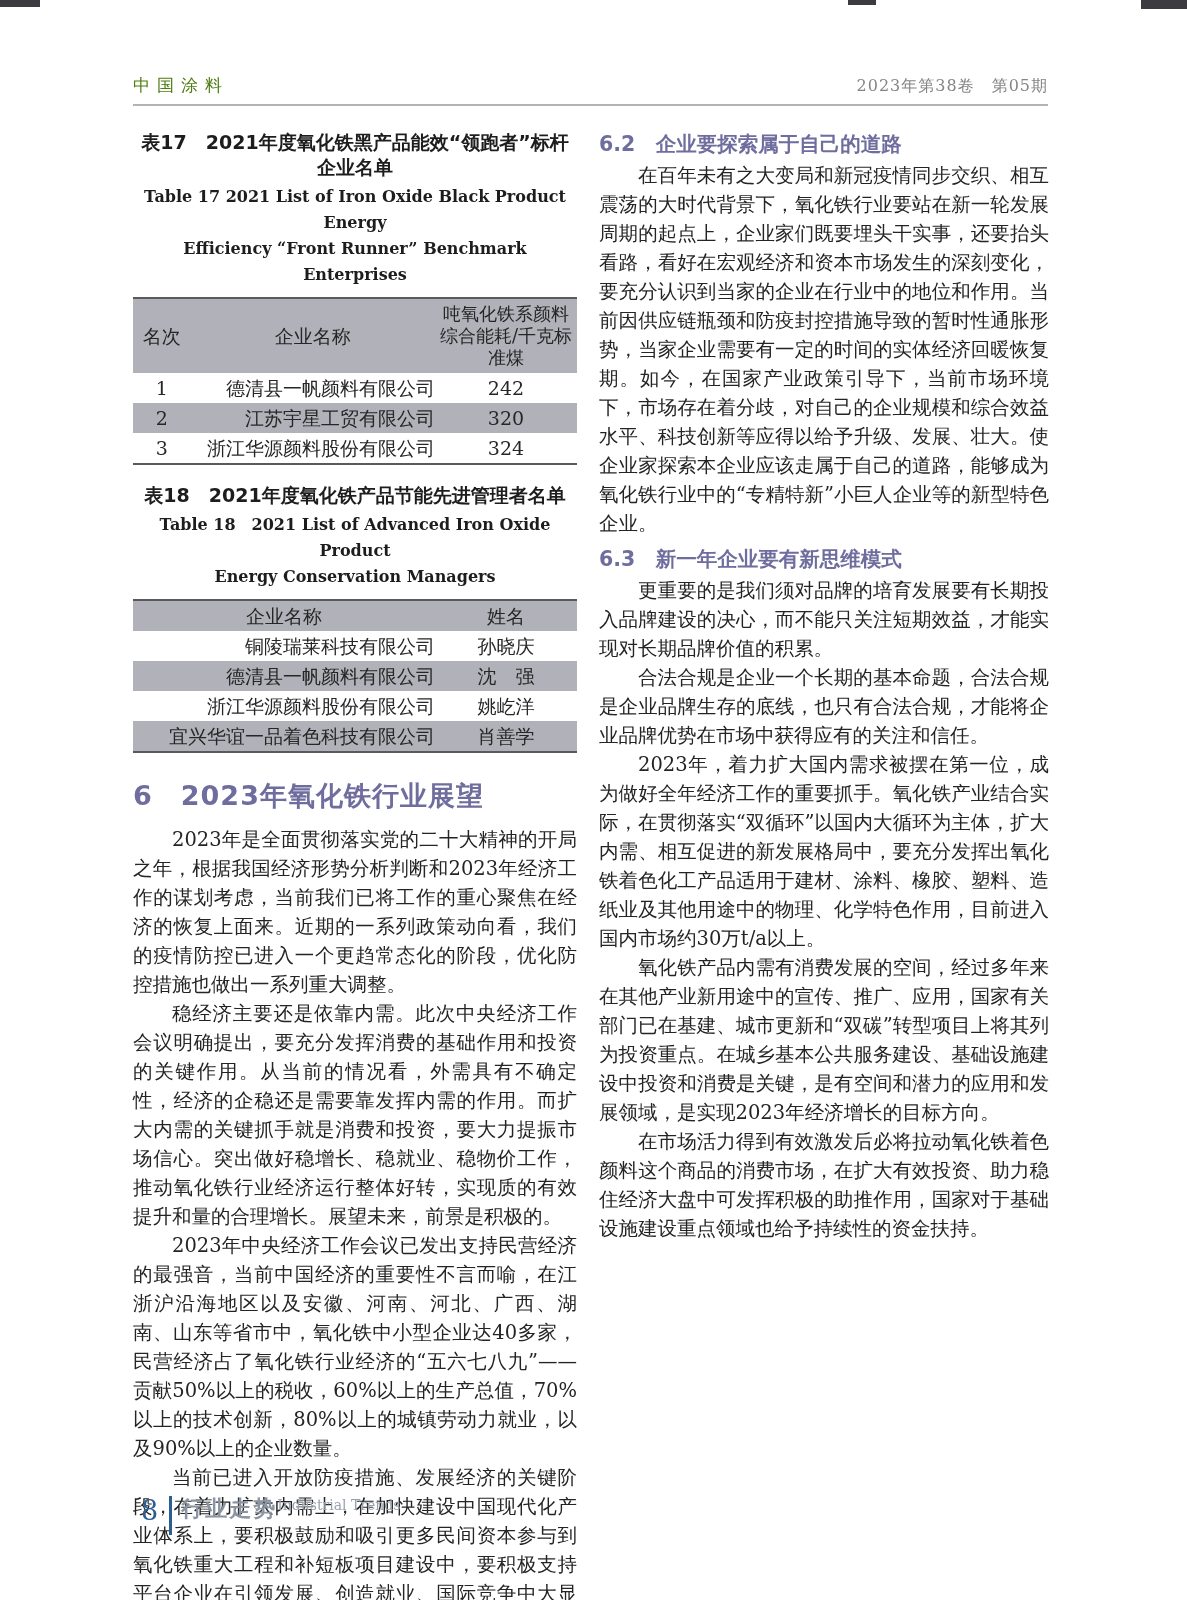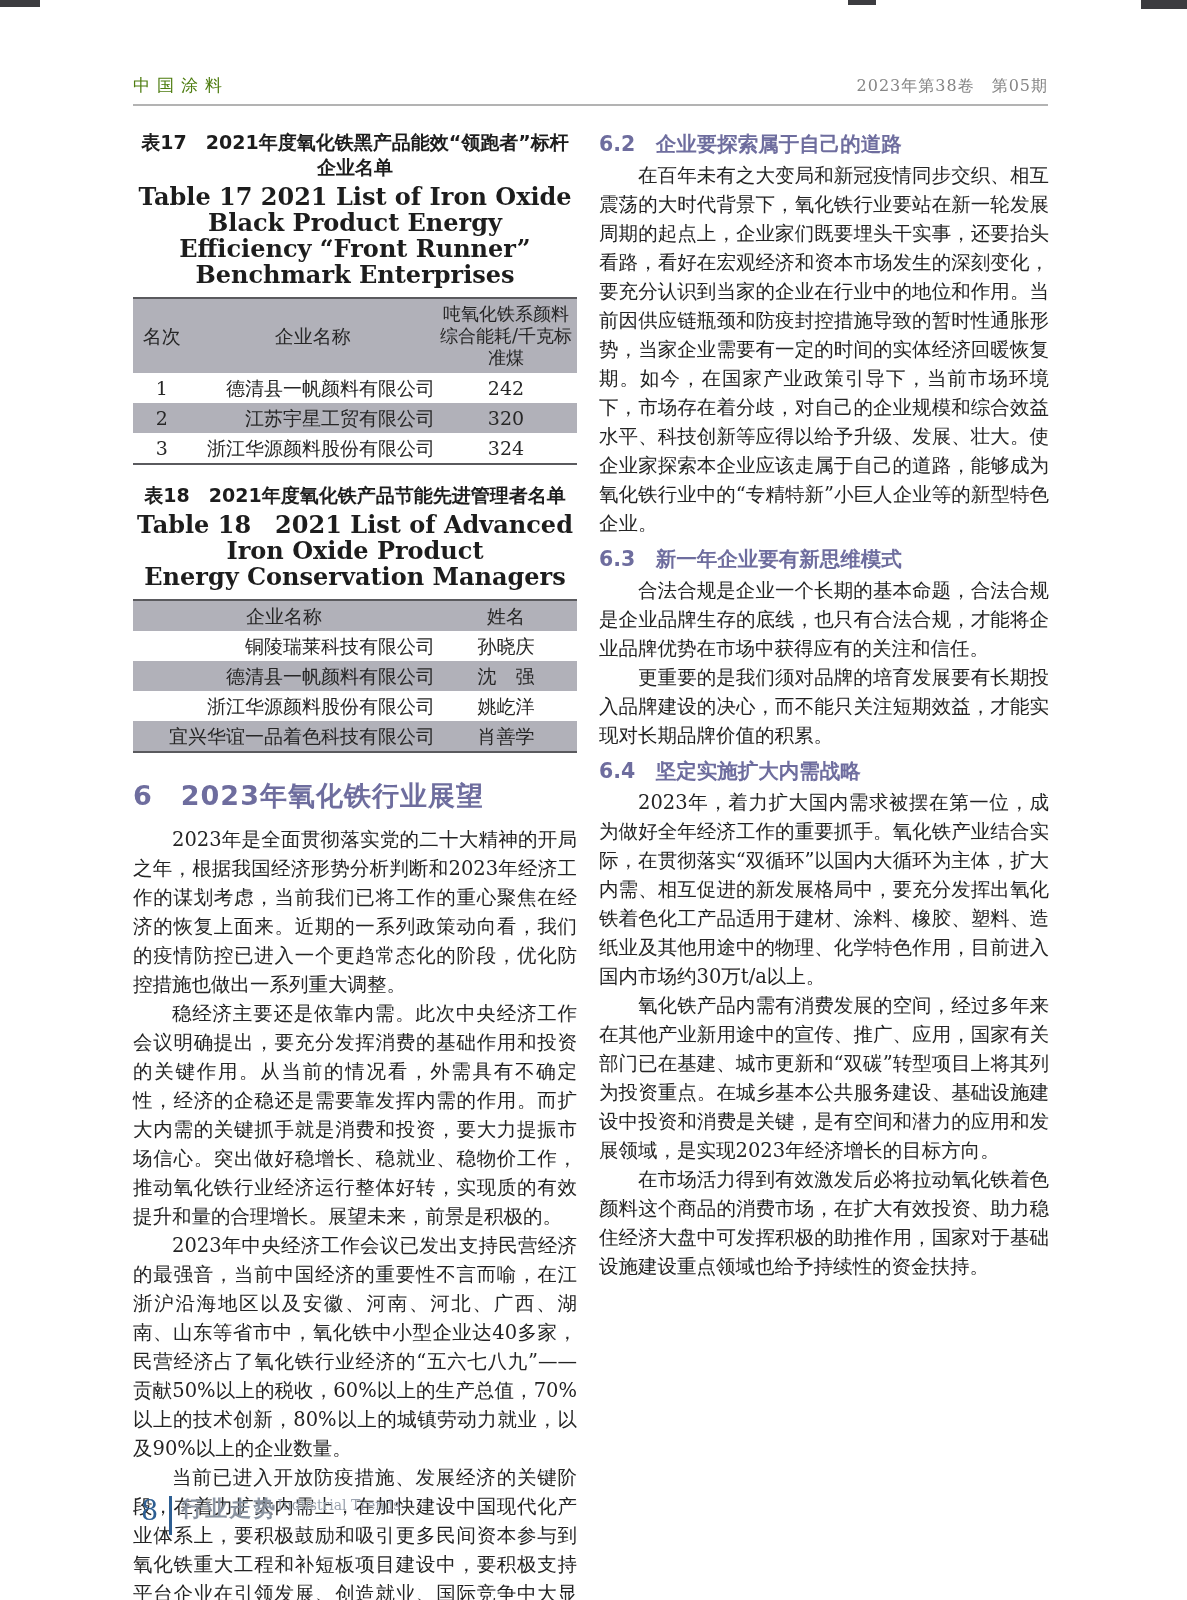--- a/index.html
+++ b/index.html
@@ -30,21 +30,21 @@
   .col-left  { left:133px; width:444px; }
   .col-right { left:599px; width:450px; }
 
   
   .tbl-title-cn {
     font-family:"DejaVu Sans","Liberation Sans",sans-serif;
     font-weight:bold; font-size:19px; line-height:25px; text-align:center;
     margin:0 0 4px 0; color:#1d1d1d;
   }
   .tbl-title-en {
-    font-weight:bold; font-size:24px; line-height:26px; text-align:center;
+    font-weight:bold; font-size:16px; line-height:26px; text-align:center;
     margin:0; color:#1d1d1d;
   }
   table.datatable {
     width:100%; border-collapse:collapse; margin-top:9px;
     border-top:2px solid #5a5a5e; border-bottom:2px solid #5a5a5e;
     font-size:19px;
   }
   table.datatable th {
     background:#b1b1b9; font-weight:normal; text-align:center;
     padding:3px 2px; line-height:24px; font-size:19px;
@@ -186,24 +186,23 @@
 
     <p class="para">2023年中央经济工作会议已发出支持民营经济的最强音，当前中国经济的重要性不言而喻，在江浙沪沿海地区以及安徽、河南、河北、广西、湖南、山东等省市中，氧化铁中小型企业达40多家，民营经济占了氧化铁行业经济的“五六七八九”——贡献50%以上的税收，60%以上的生产总值，70%以上的技术创新，80%以上的城镇劳动力就业，以及90%以上的企业数量。</p>
     <p class="para">当前已进入开放防疫措施、发展经济的关键阶段，在着力扩大内需上，在加快建设中国现代化产业体系上，要积极鼓励和吸引更多民间资本参与到氧化铁重大工程和补短板项目建设中，要积极支持平台企业在引领发展、创造就业、国际竞争中大显身手，稳住市场信心，尤其是要稳住民企的信心。</p>
   </div>
 
   <div class="col col-right">
     <h3 class="h-sub" style="margin-top:0;">6.2　企业要探索属于自己的道路</h3>
     <p class="para">在百年未有之大变局和新冠疫情同步交织、相互震荡的大时代背景下，氧化铁行业要站在新一轮发展周期的起点上，企业家们既要埋头干实事，还要抬头看路，看好在宏观经济和资本市场发生的深刻变化，要充分认识到当家的企业在行业中的地位和作用。当前因供应链瓶颈和防疫封控措施导致的暂时性通胀形势，当家企业需要有一定的时间的实体经济回暖恢复期。如今，在国家产业政策引导下，当前市场环境下，市场存在着分歧，对自己的企业规模和综合效益水平、科技创新等应得以给予升级、发展、壮大。使企业家探索本企业应该走属于自己的道路，能够成为氧化铁行业中的“专精特新”小巨人企业等的新型特色企业。</p>
 
     <h3 class="h-sub">6.3　新一年企业要有新思维模式</h3>
+    <p class="para">更重要的是我们须对品牌的培育发展要有长期投入品牌建设的决心，而不能只关注短期效益，才能实现对长期品牌价值的积累。</p>
     <p class="para">合法合规是企业一个长期的基本命题，合法合规是企业品牌生存的底线，也只有合法合规，才能将企业品牌优势在市场中获得应有的关注和信任。</p>
-    <p class="para">更重要的是我们须对品牌的培育发展要有长期投入品牌建设的决心，而不能只关注短期效益，才能实现对长期品牌价值的积累。</p>
-
-    <h3 class="h-sub">6.4　坚定实施扩大内需战略</h3>
+
     <p class="para">2023年，着力扩大国内需求被摆在第一位，成为做好全年经济工作的重要抓手。氧化铁产业结合实际，在贯彻落实“双循环”以国内大循环为主体，扩大内需、相互促进的新发展格局中，要充分发挥出氧化铁着色化工产品适用于建材、涂料、橡胶、塑料、造纸业及其他用途中的物理、化学特色作用，目前进入国内市场约30万t/a以上。</p>
     <p class="para">氧化铁产品内需有消费发展的空间，经过多年来在其他产业新用途中的宣传、推广、应用，国家有关部门已在基建、城市更新和“双碳”转型项目上将其列为投资重点。在城乡基本公共服务建设、基础设施建设中投资和消费是关键，是有空间和潜力的应用和发展领域，是实现2023年经济增长的目标方向。</p>
     <p class="para">在市场活力得到有效激发后必将拉动氧化铁着色颜料这个商品的消费市场，在扩大有效投资、助力稳住经济大盘中可发挥积极的助推作用，国家对于基础设施建设重点领域也给予持续性的资金扶持。</p>
   </div>
 
   <div class="page-footer">
     <span class="page-num">8</span>
     <span class="footer-bar"></span>
     <span class="footer-text">
       <span class="footer-cn">行业走势</span>

